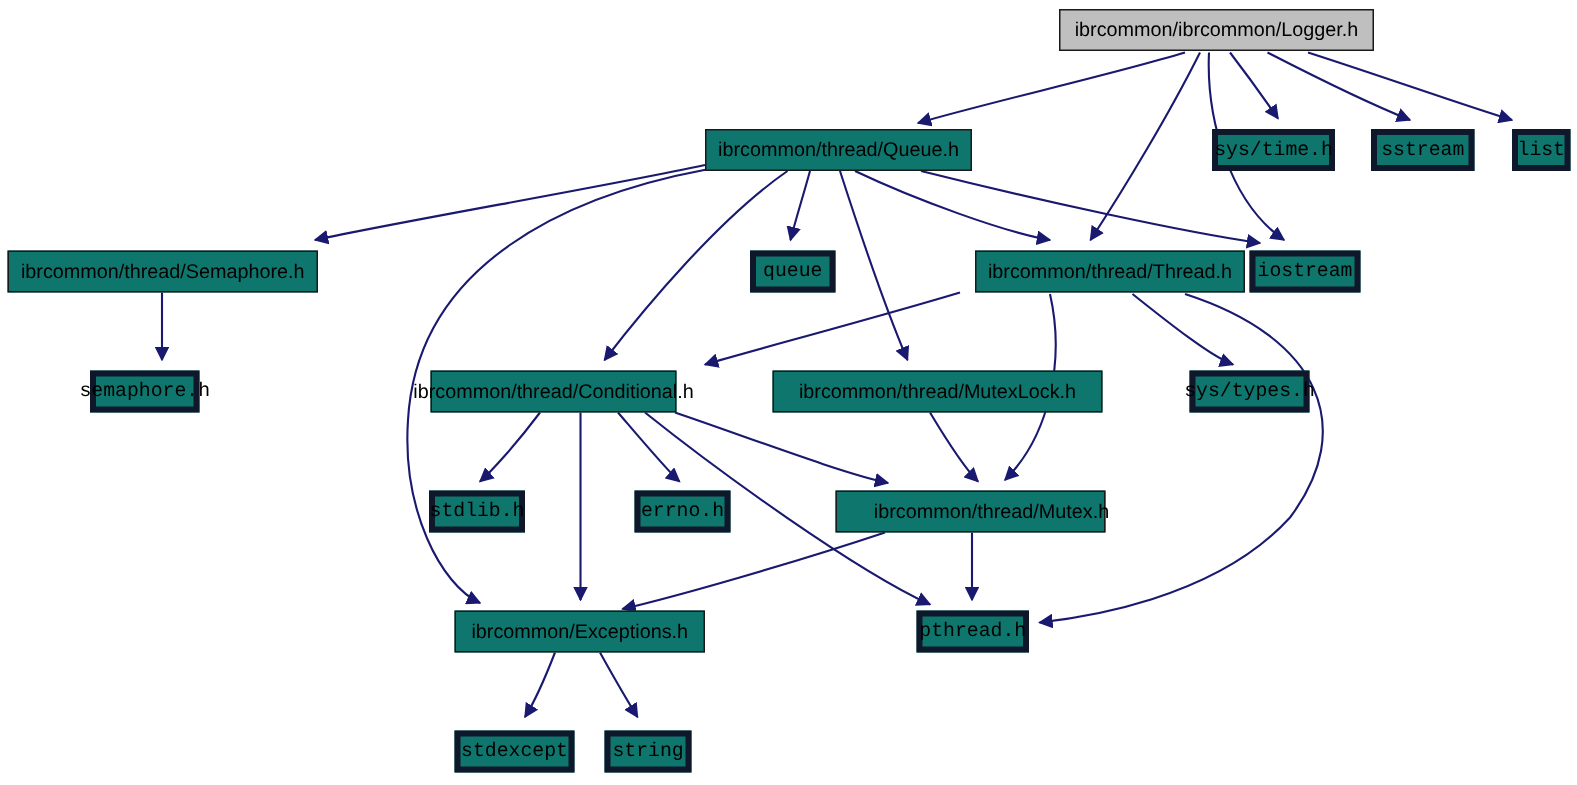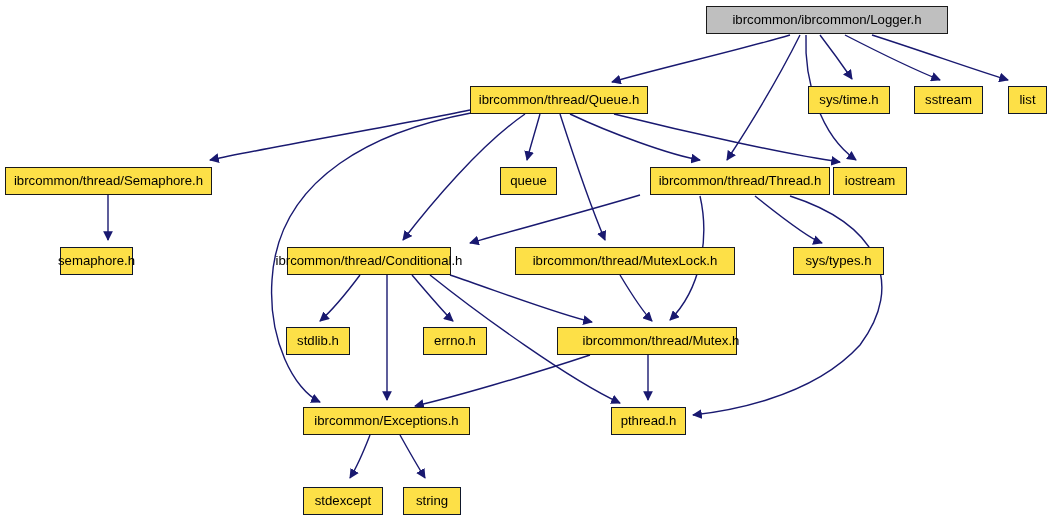--- a/index.html
+++ b/index.html
@@ -27,25 +27,26 @@
   .node {
     position: absolute;
     box-sizing: border-box;
     display: flex;
     align-items: center;
     justify-content: center;
     white-space: nowrap;
     font-size: 13.2px;
     line-height: 1;
     color: #000000;
-    background: #fde047;
+    background: #0f766e;
     z-index: 5;
   }
   .node.ext {
-    border: 1px solid #0f172a;
+    border: 4px solid #0f172a;
+    font-family: Liberation Mono, monospace;
   }
   .node.local {
     border: 1.6px solid #1a1a1a;
   }
   .node.root {
     border: 1.6px solid #1a1a1a;
     background: #bfbfbf;
   }
   .node-label {
     display: block;
@@ -87,21 +88,21 @@
         <path d="M 450 275 C 500 292, 560 315, 592 322" marker-end="url(#arrow)"></path>
         <path d="M 430 275 C 480 315, 570 380, 620 403" marker-end="url(#arrow)"></path>
         <path d="M 620 275 C 632 295, 645 314, 652 321" marker-end="url(#arrow)"></path>
         <path d="M 648 355 C 648 375, 648 393, 648 400" marker-end="url(#arrow)"></path>
         <path d="M 590 355 C 530 375, 450 398, 415 406" marker-end="url(#arrow)"></path>
         <path d="M 370 435 C 363 453, 355 470, 350 478" marker-end="url(#arrow)"></path>
         <path d="M 400 435 C 410 453, 420 470, 425 478" marker-end="url(#arrow)"></path>
       </g>
   </svg>
   <div id="node-layer">
-      <div class="node root" style="left: 706px; top: 6px; width: 242px; height: 28px;">
+      <div class="node root" style="left: 706px; top: 6px; width: 210px; height: 28px;">
         <span class="node-label">ibrcommon/ibrcommon/Logger.h</span>
       </div>
       <div class="node local" style="left: 470px; top: 86px; width: 178px; height: 28px;">
         <span class="node-label">ibrcommon/thread/Queue.h</span>
       </div>
       <div class="node ext" style="left: 808px; top: 86px; width: 82px; height: 28px;">
         <span class="node-label">sys/time.h</span>
       </div>
       <div class="node ext" style="left: 914px; top: 86px; width: 69px; height: 28px;">
         <span class="node-label">sstream</span>
@@ -123,21 +124,21 @@
       </div>
       <div class="node ext" style="left: 60px; top: 247px; width: 73px; height: 28px;">
         <span class="node-label">semaphore.h</span>
       </div>
       <div class="node local" style="left: 287px; top: 247px; width: 164px; height: 28px;">
         <span class="node-label">ibrcommon/thread/Conditional.h</span>
       </div>
       <div class="node local" style="left: 515px; top: 247px; width: 220px; height: 28px;">
         <span class="node-label">ibrcommon/thread/MutexLock.h</span>
       </div>
-      <div class="node ext" style="left: 793px; top: 247px; width: 91px; height: 28px;">
+      <div class="node ext" style="left: 793px; top: 247px; width: 80px; height: 28px;">
         <span class="node-label">sys/types.h</span>
       </div>
       <div class="node ext" style="left: 286px; top: 327px; width: 64px; height: 28px;">
         <span class="node-label">stdlib.h</span>
       </div>
       <div class="node ext" style="left: 423px; top: 327px; width: 64px; height: 28px;">
         <span class="node-label">errno.h</span>
       </div>
       <div class="node local" style="left: 557px; top: 327px; width: 180px; height: 28px; padding-left: 28px;">
         <span class="node-label">ibrcommon/thread/Mutex.h</span>

